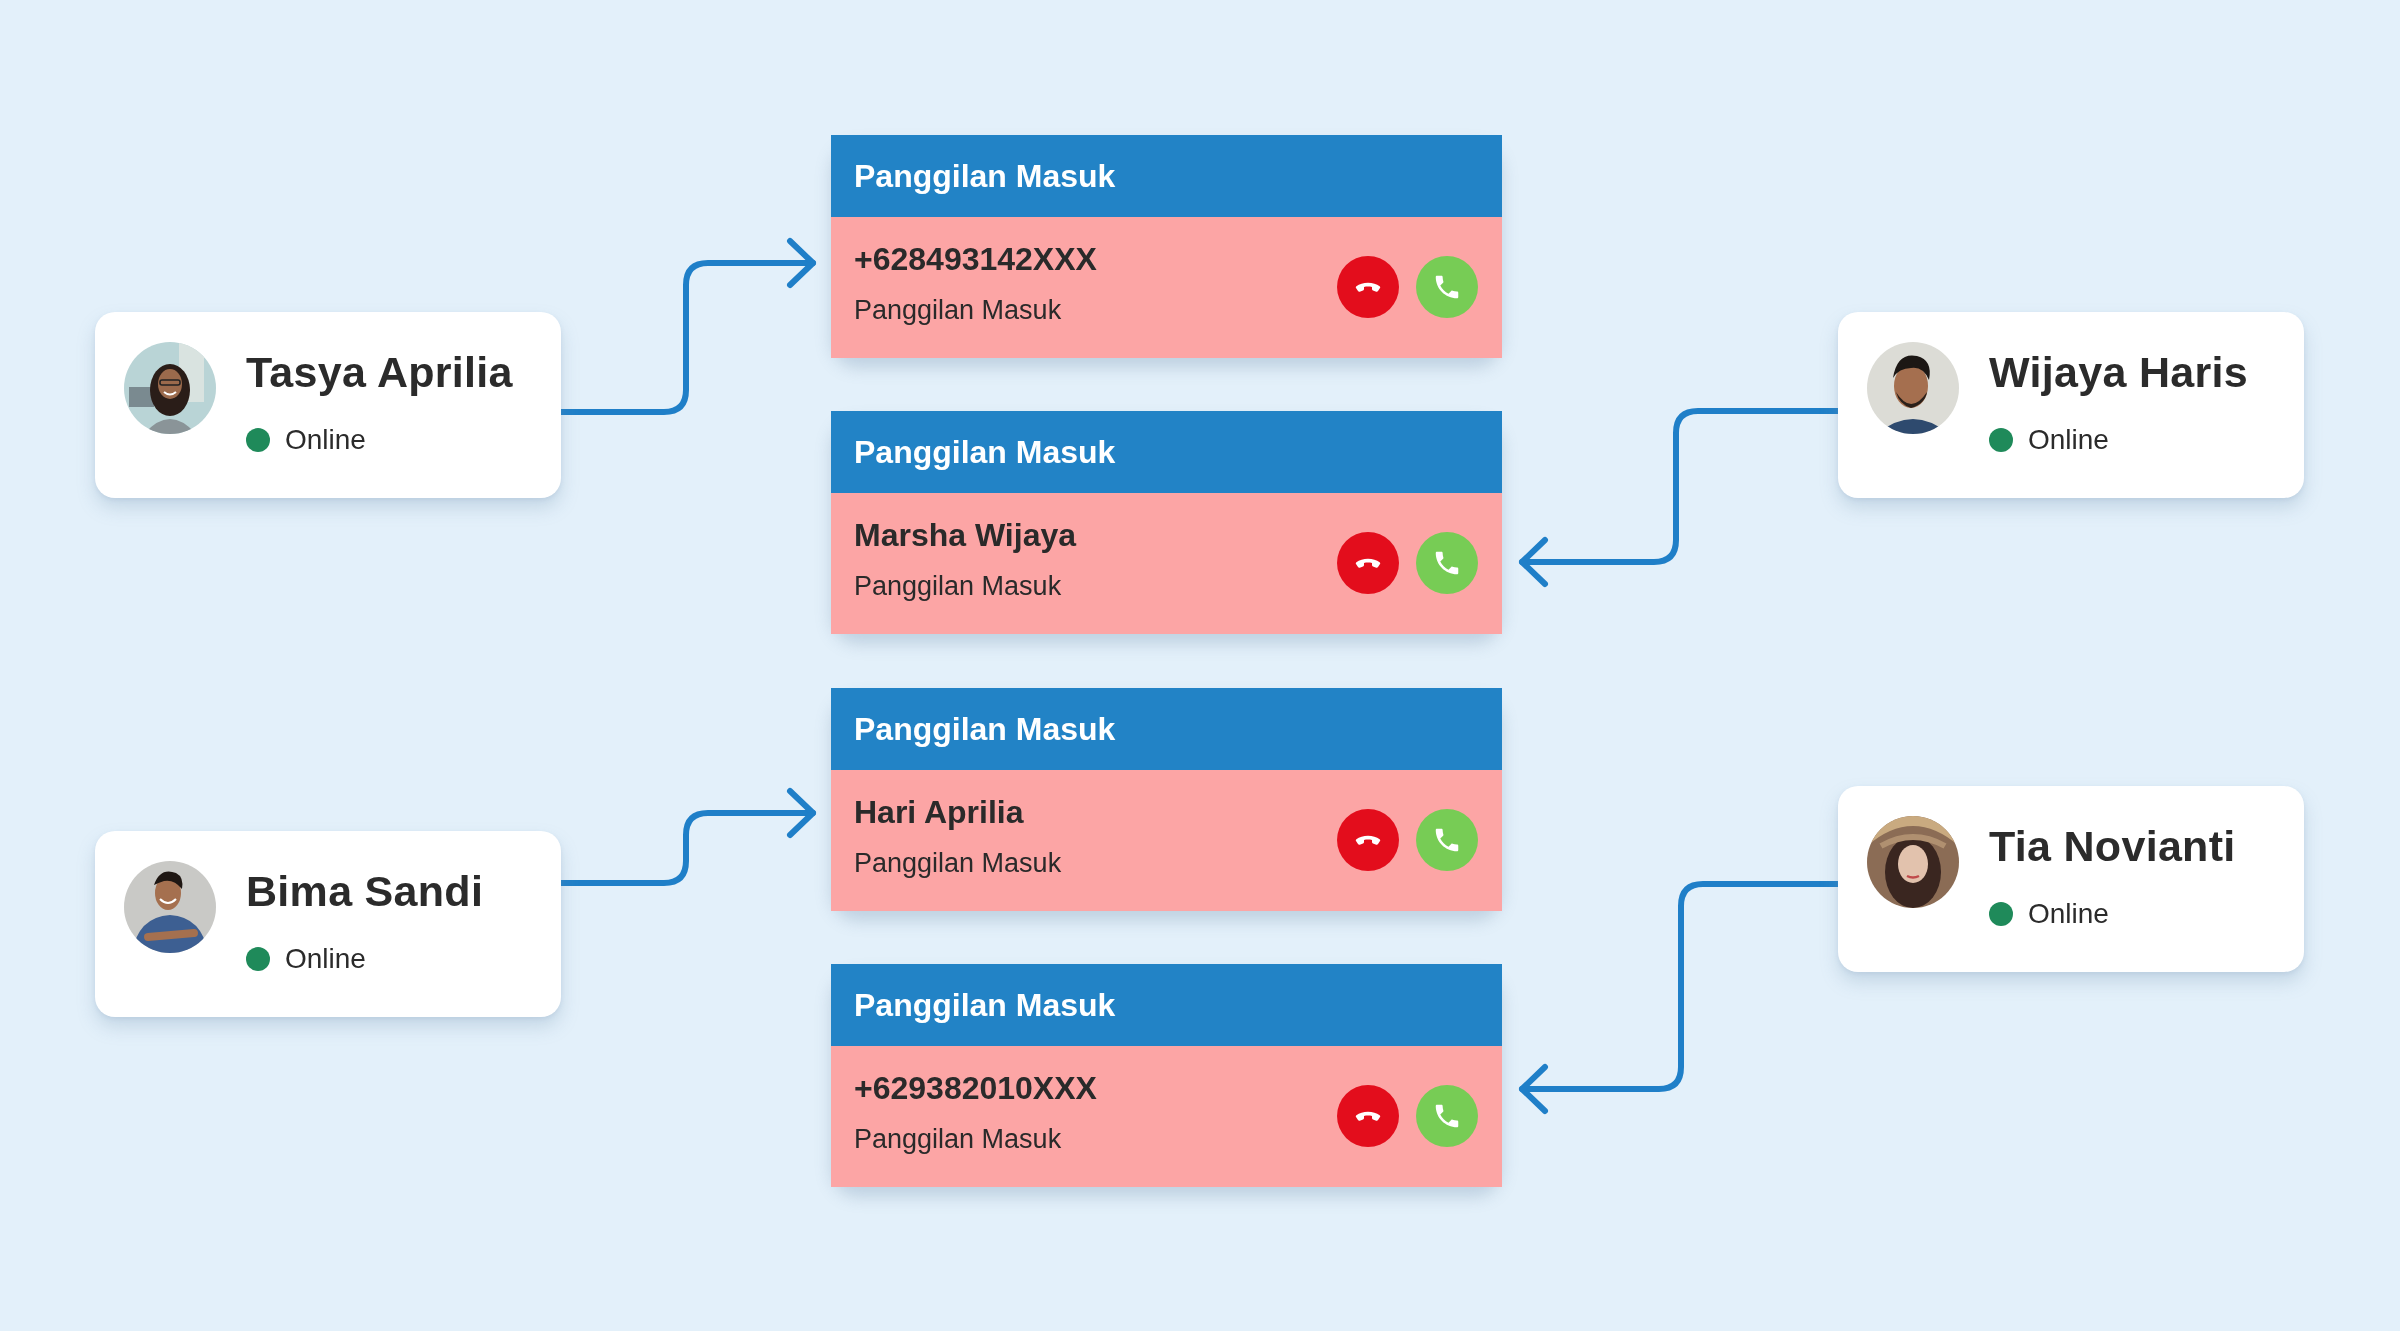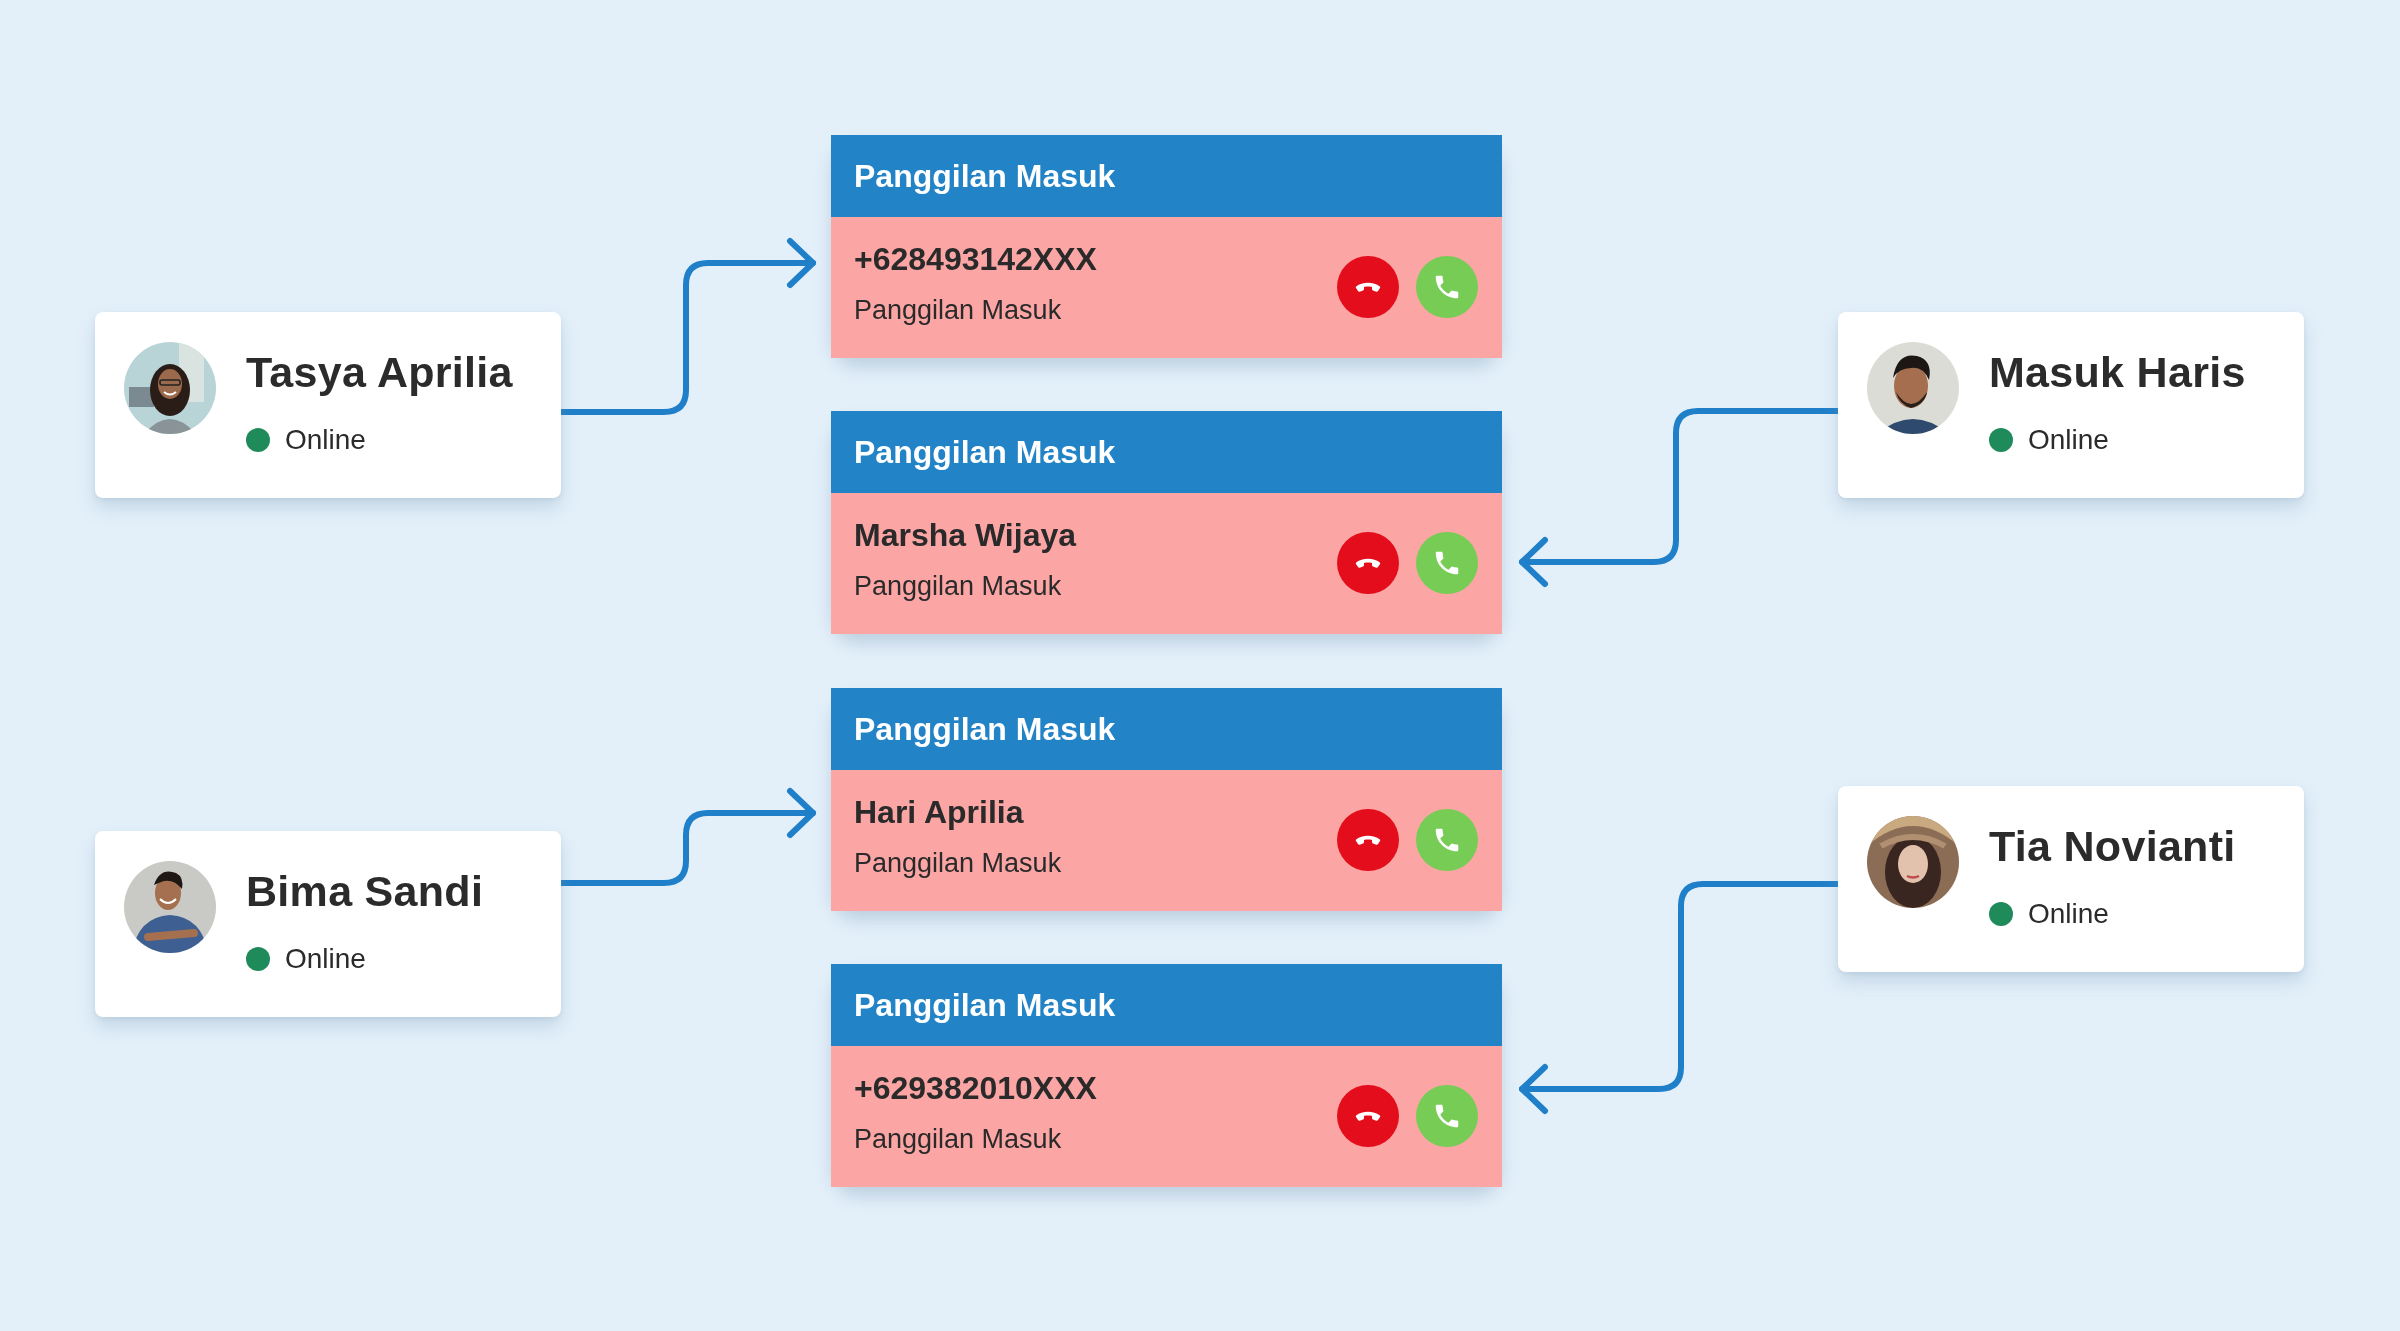--- a/index.html
+++ b/index.html
@@ -10,21 +10,21 @@
       position: relative;
     }
     .stage { position: absolute; left: 0; top: 0; width: 2400px; height: 1331px; }
 
     
     .contact-card {
       position: absolute;
       width: 466px;
       height: 186px;
       background: #ffffff;
-      border-radius: 8px;
+      border-radius: 20px;
       box-shadow: 0 10px 18px rgba(120, 150, 180, 0.28), 0 2px 4px rgba(120,150,180,0.15);
     }
     .avatar {
       position: absolute;
       left: 29px;
       top: 30px;
       width: 92px;
       height: 92px;
       border-radius: 50%;
       overflow: hidden;
@@ -160,21 +160,21 @@
   <div class="contact-card" style="left:1838px; top:312px;">
     <div class="avatar">
       <svg viewBox="0 0 92 92">
         <rect width="92" height="92" fill="#dcdcd6"></rect>
         <path d="M10 92 Q46 62 82 92 Z" fill="#2e4a6e"></path>
         <ellipse cx="44" cy="44" rx="17" ry="22" fill="#a56f4f"></ellipse>
         <path d="M26 36 Q30 10 50 14 Q66 18 62 38 Q56 24 44 26 Q32 26 26 36 Z" fill="#1c1714"></path>
         <path d="M29 50 Q44 74 60 50 Q58 62 44 66 Q32 62 29 50 Z" fill="#2a201a"></path>
       </svg>
     </div>
-    <div class="contact-name">Masuk Haris</div>
+    <div class="contact-name">Wijaya Haris</div>
     <div class="status-row">
       <span class="status-dot"></span>
       <span class="status-text">Online</span>
     </div>
   </div>
 
   <div class="contact-card" style="left:95px; top:831px;">
     <div class="avatar">
       <svg viewBox="0 0 92 92">
         <rect width="92" height="92" fill="#c9c9c6"></rect>

